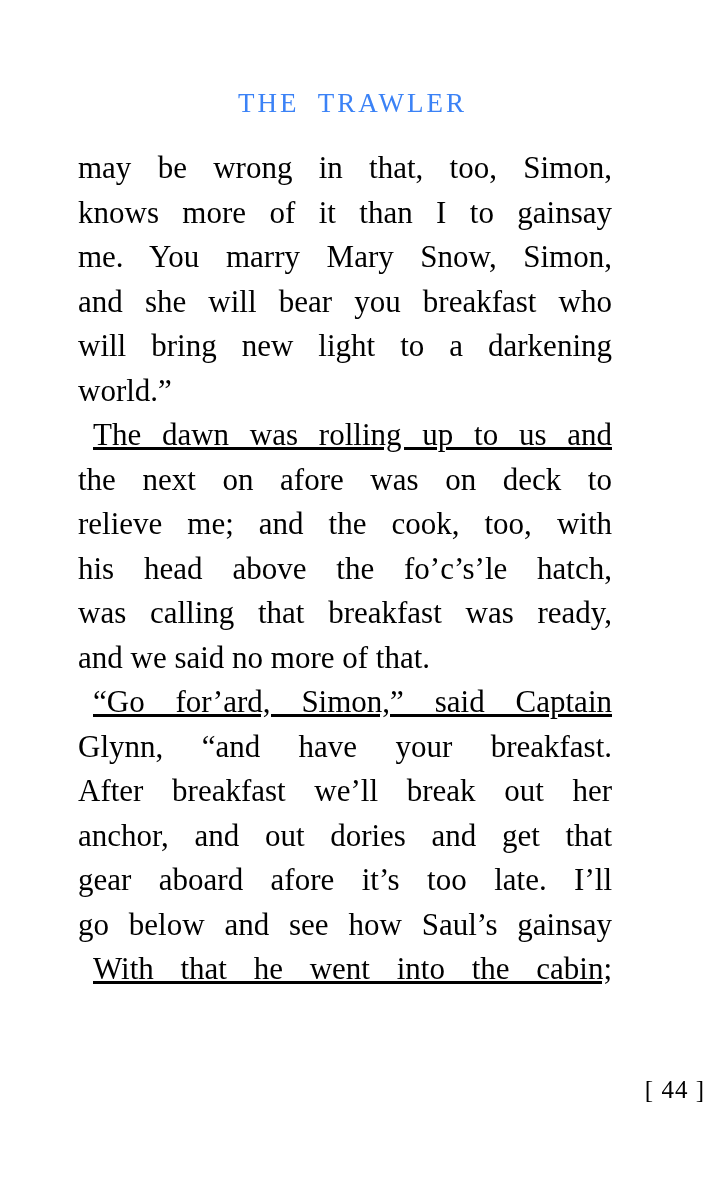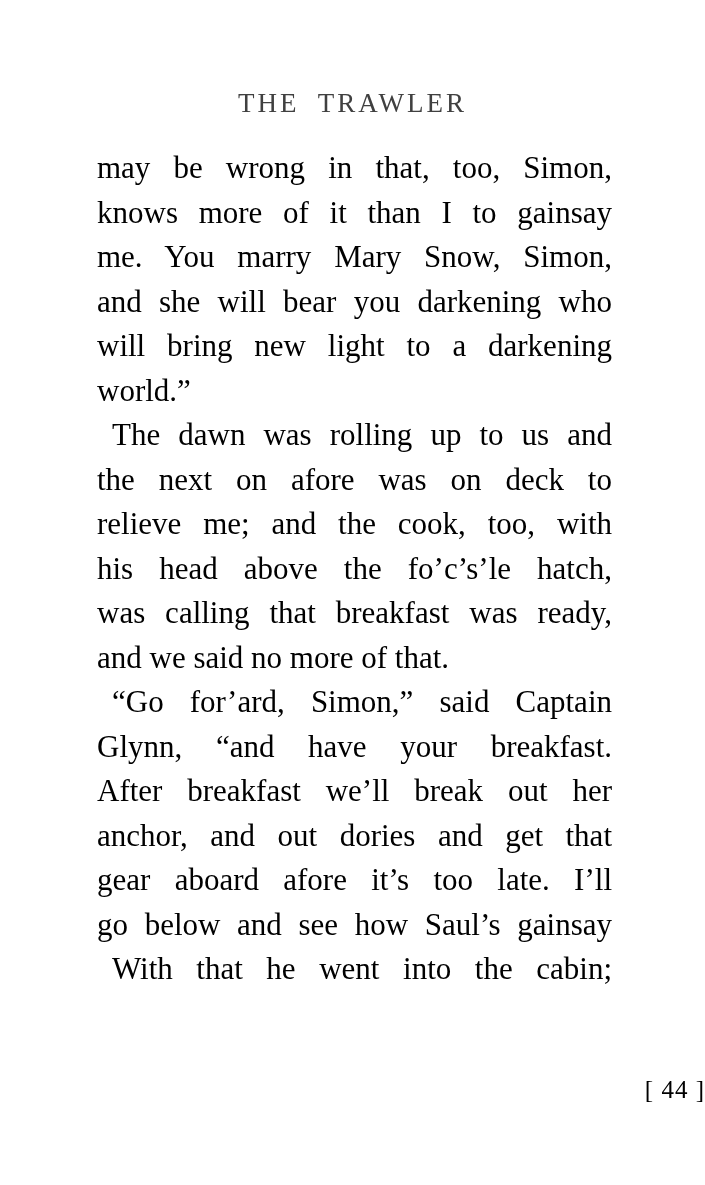--- a/index.html
+++ b/index.html
@@ -19,40 +19,40 @@
   .running-head {
     position: absolute;
     top: 88px;
     left: 0;
     width: 705px;
     text-align: center;
     font-size: 27px;
     line-height: 30px;
     letter-spacing: 3px;
     word-spacing: 9px;
-    color: #404040;
+    color: #3b82f6;
   }
   .text-block {
     position: absolute;
     top: 146px;
     left: 78px;
     width: 534px;
   }
   .text-line {
     font-size: 31px;
     line-height: 44.5px;
     height: 44.5px;
     text-align: justify;
     text-align-last: justify;
     white-space: normal;
     color: #000000;
-    margin-left: 19px;
   }
   .text-line.indent {
     text-indent: 15px;
+    text-decoration: underline;
   }
   .text-line.para-end {
     text-align-last: left;
   }
   .folio {
     position: absolute;
     top: 1076px;
     left: 0;
     width: 705px;
     text-align: right;
@@ -65,21 +65,21 @@
 </head>
 <body>
 
 <div class="page">
   <div class="running-head">THE  TRAWLER</div>
 
   <div class="text-block" id="text-block">
       <div class="text-line">may be wrong in that, too, Simon,</div>
       <div class="text-line">knows more of it than I to gainsay</div>
       <div class="text-line">me. You marry Mary Snow, Simon,</div>
-      <div class="text-line">and she will bear you darkening who</div>
+      <div class="text-line">and she will bear you breakfast who</div>
       <div class="text-line">will bring new light to a darkening</div>
       <div class="text-line para-end">world.”</div>
       <div class="text-line indent">The dawn was rolling up to us and</div>
       <div class="text-line">the next on afore was on deck to</div>
       <div class="text-line">relieve me; and the cook, too, with</div>
       <div class="text-line">his head above the fo’c’s’le hatch,</div>
       <div class="text-line">was calling that breakfast was ready,</div>
       <div class="text-line para-end">and we said no more of that.</div>
       <div class="text-line indent">“Go for’ard, Simon,” said Captain</div>
       <div class="text-line">Glynn, “and have your breakfast.</div>

